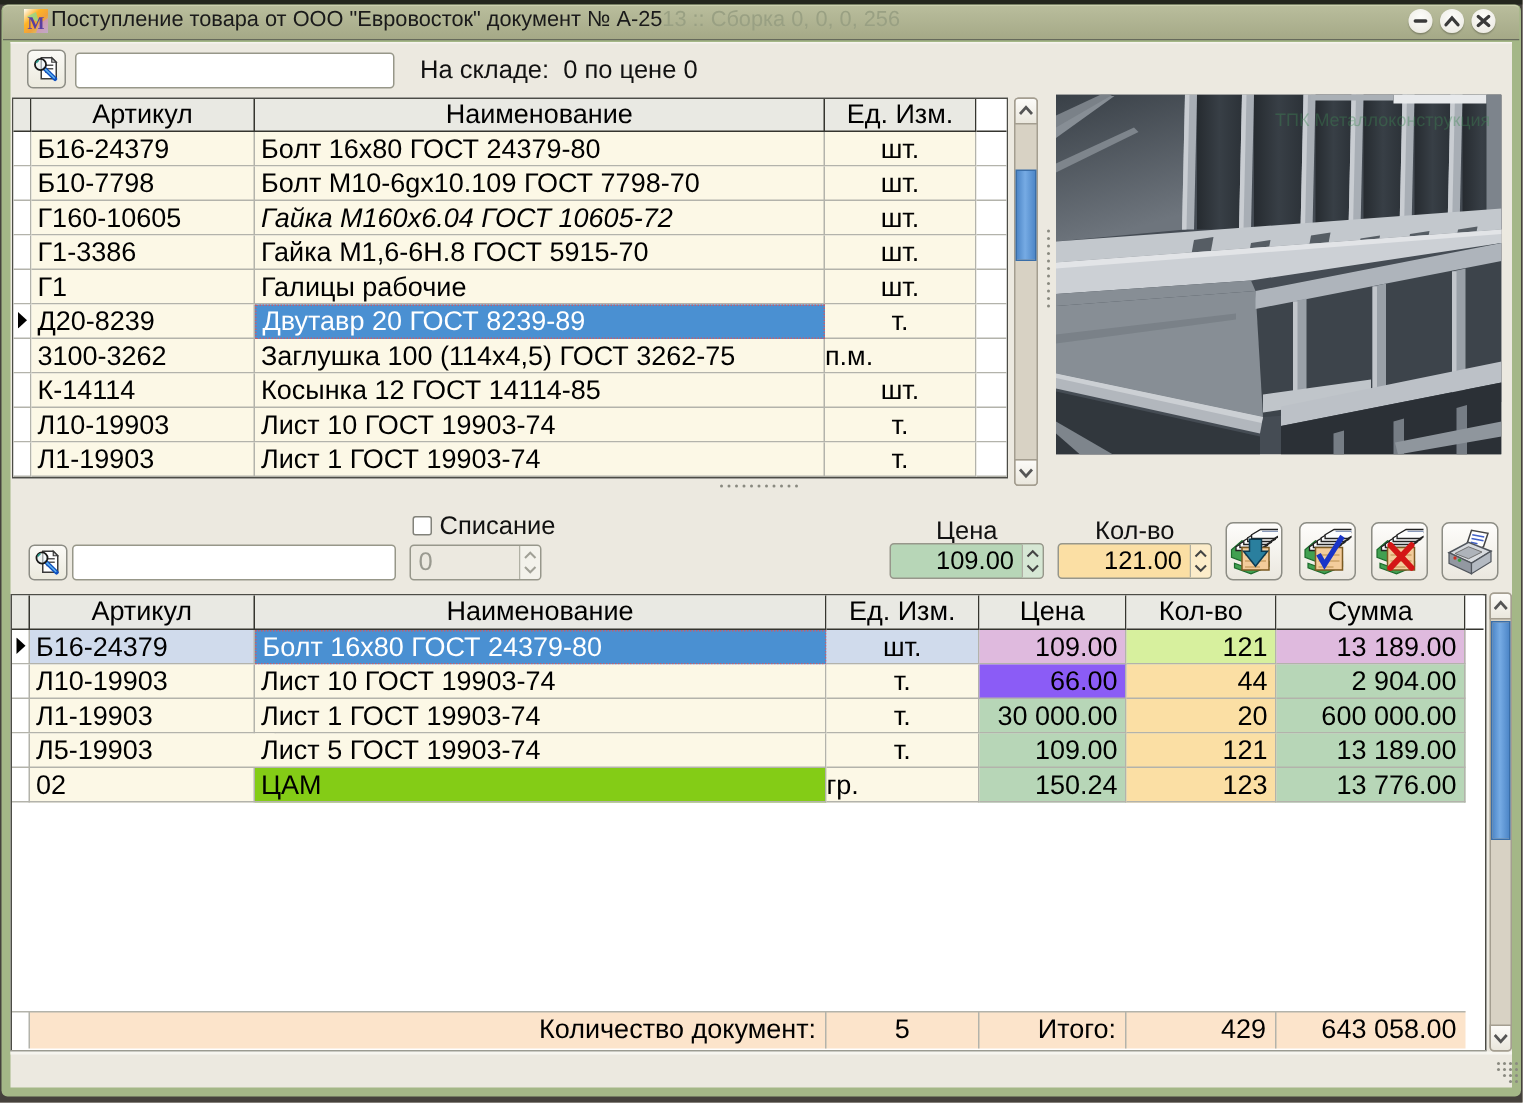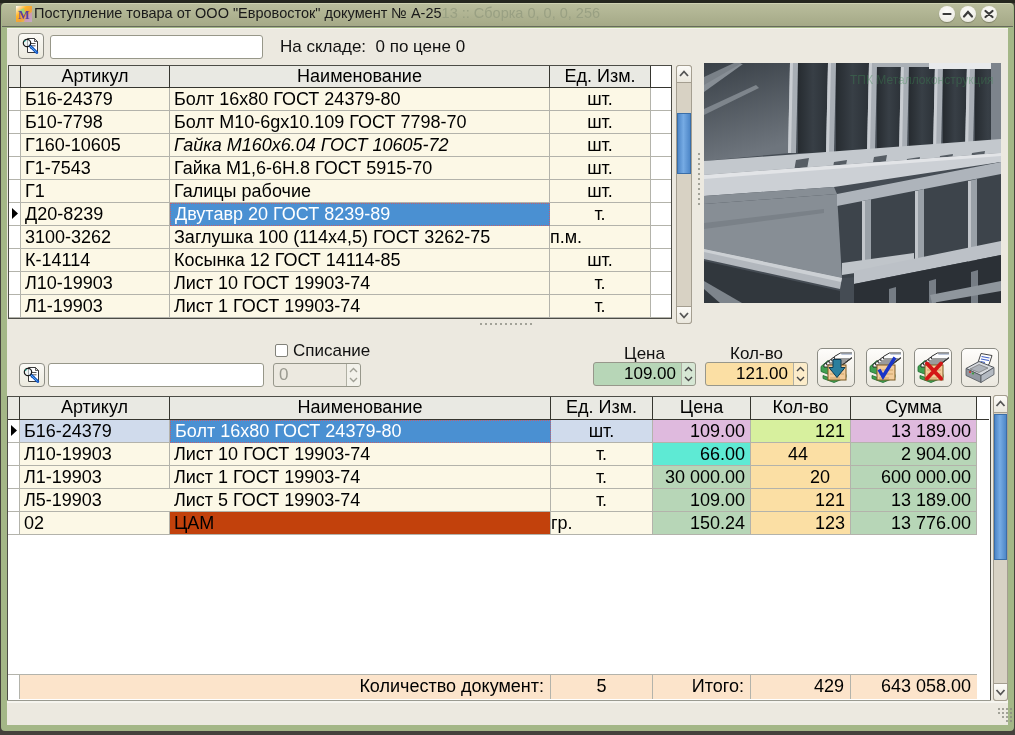--- a/index.html
+++ b/index.html
@@ -63,21 +63,21 @@
 <div class="cell" style="left:21px;top:111px;width:149px;height:23px;background:#fcf8e6;border-right:1px solid #b3b3ab;border-bottom:1px solid #b3b3ab;line-height:22px;padding-left:4px;">Б10-7798</div>
 <div class="cell" style="left:170px;top:111px;width:380px;height:23px;background:#fcf8e6;border-right:1px solid #b3b3ab;border-bottom:1px solid #b3b3ab;line-height:22px;padding-left:4px;">Болт М10-6gх10.109 ГОСТ 7798-70</div>
 <div class="cell" style="left:550px;top:111px;width:101px;height:23px;background:#fcf8e6;border-right:1px solid #b3b3ab;border-bottom:1px solid #b3b3ab;line-height:22px;text-align:center;">шт.</div>
 <div class="cell" style="left:651px;top:111px;width:20px;height:23px;background:#fff;border-bottom:1px solid #b3b3ab;"></div>
 <div class="cell" style="left:9px;top:134px;width:12px;height:23px;background:#fff;border-right:1px solid #b3b3ab;border-bottom:1px solid #b3b3ab;"></div>
 <div class="cell" style="left:21px;top:134px;width:149px;height:23px;background:#fcf8e6;border-right:1px solid #b3b3ab;border-bottom:1px solid #b3b3ab;line-height:22px;padding-left:4px;">Г160-10605</div>
 <div class="cell" style="left:170px;top:134px;width:380px;height:23px;background:#fcf8e6;border-right:1px solid #b3b3ab;border-bottom:1px solid #b3b3ab;line-height:22px;padding-left:4px;font-style:italic;">Гайка М160х6.04 ГОСТ 10605-72</div>
 <div class="cell" style="left:550px;top:134px;width:101px;height:23px;background:#fcf8e6;border-right:1px solid #b3b3ab;border-bottom:1px solid #b3b3ab;line-height:22px;text-align:center;">шт.</div>
 <div class="cell" style="left:651px;top:134px;width:20px;height:23px;background:#fff;border-bottom:1px solid #b3b3ab;"></div>
 <div class="cell" style="left:9px;top:157px;width:12px;height:23px;background:#fff;border-right:1px solid #b3b3ab;border-bottom:1px solid #b3b3ab;"></div>
-<div class="cell" style="left:21px;top:157px;width:149px;height:23px;background:#fcf8e6;border-right:1px solid #b3b3ab;border-bottom:1px solid #b3b3ab;line-height:22px;padding-left:4px;">Г1-7543</div>
+<div class="cell" style="left:21px;top:157px;width:149px;height:23px;background:#fcf8e6;border-right:1px solid #b3b3ab;border-bottom:1px solid #b3b3ab;line-height:22px;padding-left:4px;">Г1-3386</div>
 <div class="cell" style="left:170px;top:157px;width:380px;height:23px;background:#fcf8e6;border-right:1px solid #b3b3ab;border-bottom:1px solid #b3b3ab;line-height:22px;padding-left:4px;">Гайка М1,6-6Н.8 ГОСТ 5915-70</div>
 <div class="cell" style="left:550px;top:157px;width:101px;height:23px;background:#fcf8e6;border-right:1px solid #b3b3ab;border-bottom:1px solid #b3b3ab;line-height:22px;text-align:center;">шт.</div>
 <div class="cell" style="left:651px;top:157px;width:20px;height:23px;background:#fff;border-bottom:1px solid #b3b3ab;"></div>
 <div class="cell" style="left:9px;top:180px;width:12px;height:23px;background:#fff;border-right:1px solid #b3b3ab;border-bottom:1px solid #b3b3ab;"></div>
 <div class="cell" style="left:21px;top:180px;width:149px;height:23px;background:#fcf8e6;border-right:1px solid #b3b3ab;border-bottom:1px solid #b3b3ab;line-height:22px;padding-left:4px;">Г1</div>
 <div class="cell" style="left:170px;top:180px;width:380px;height:23px;background:#fcf8e6;border-right:1px solid #b3b3ab;border-bottom:1px solid #b3b3ab;line-height:22px;padding-left:4px;">Галицы рабочие</div>
 <div class="cell" style="left:550px;top:180px;width:101px;height:23px;background:#fcf8e6;border-right:1px solid #b3b3ab;border-bottom:1px solid #b3b3ab;line-height:22px;text-align:center;">шт.</div>
 <div class="cell" style="left:651px;top:180px;width:20px;height:23px;background:#fff;border-bottom:1px solid #b3b3ab;"></div>
 <div class="cell" style="left:9px;top:203px;width:12px;height:23px;background:#fff;border-right:1px solid #b3b3ab;border-bottom:1px solid #b3b3ab;">
     <svg width="8" height="11" style="margin:5px 0 0 2px;display:block;">
@@ -341,40 +341,40 @@
 <div class="cell" style="left:20px;top:420px;width:150px;height:23px;background:#d0dbec;border-right:1px solid #b3b3ab;border-bottom:1px solid #b3b3ab;line-height:22px;padding-left:4px;">Б16-24379</div>
 <div class="cell" style="left:170px;top:420px;width:381px;height:23px;background:#4a90d2;border:1px dotted #c06070;line-height:21px;padding-left:4px;color:#fff;">Болт 16х80 ГОСТ 24379-80</div>
 <div class="cell" style="left:551px;top:420px;width:102px;height:23px;background:#d0dbec;border-right:1px solid #b3b3ab;border-bottom:1px solid #b3b3ab;line-height:22px;text-align:center;">шт.</div>
 <div class="cell" style="left:653px;top:420px;width:98px;height:23px;background:#dfbade;border-right:1px solid #b3b3ab;border-bottom:1px solid #b3b3ab;line-height:22px;text-align:right;padding-right:5px;">109.00</div>
 <div class="cell" style="left:751px;top:420px;width:100px;height:23px;background:#d7f09e;border-right:1px solid #b3b3ab;border-bottom:1px solid #b3b3ab;line-height:22px;text-align:right;padding-right:5px;">121</div>
 <div class="cell" style="left:851px;top:420px;width:126px;height:23px;background:#dfbade;border-right:1px solid #b3b3ab;border-bottom:1px solid #b3b3ab;line-height:22px;text-align:right;padding-right:5px;">13 189.00</div>
 <div class="cell" style="left:8px;top:443px;width:12px;height:23px;background:#fff;border-right:1px solid #b3b3ab;border-bottom:1px solid #b3b3ab;"></div>
 <div class="cell" style="left:20px;top:443px;width:150px;height:23px;background:#fcf8e6;border-right:1px solid #b3b3ab;border-bottom:1px solid #b3b3ab;line-height:22px;padding-left:4px;">Л10-19903</div>
 <div class="cell" style="left:170px;top:443px;width:381px;height:23px;background:#fcf8e6;border-right:1px solid #b3b3ab;border-bottom:1px solid #b3b3ab;line-height:22px;padding-left:4px;">Лист 10 ГОСТ 19903-74</div>
 <div class="cell" style="left:551px;top:443px;width:102px;height:23px;background:#fcf8e6;border-right:1px solid #b3b3ab;border-bottom:1px solid #b3b3ab;line-height:22px;text-align:center;">т.</div>
-<div class="cell" style="left:653px;top:443px;width:98px;height:23px;background:#5eead4;border-right:1px solid #b3b3ab;border-bottom:1px solid #b3b3ab;line-height:22px;text-align:right;padding-right:5px;">66.00</div>
-<div class="cell" style="left:751px;top:443px;width:100px;height:23px;background:#fbdfa4;border-right:1px solid #b3b3ab;border-bottom:1px solid #b3b3ab;line-height:22px;text-align:center;padding-right:5px;">44</div>
+<div class="cell" style="left:653px;top:443px;width:98px;height:23px;background:#8b5cf6;border-right:1px solid #b3b3ab;border-bottom:1px solid #b3b3ab;line-height:22px;text-align:right;padding-right:5px;">66.00</div>
+<div class="cell" style="left:751px;top:443px;width:100px;height:23px;background:#fbdfa4;border-right:1px solid #b3b3ab;border-bottom:1px solid #b3b3ab;line-height:22px;text-align:right;padding-right:5px;">44</div>
 <div class="cell" style="left:851px;top:443px;width:126px;height:23px;background:#b7d6b7;border-right:1px solid #b3b3ab;border-bottom:1px solid #b3b3ab;line-height:22px;text-align:right;padding-right:5px;">2 904.00</div>
 <div class="cell" style="left:8px;top:466px;width:12px;height:23px;background:#fff;border-right:1px solid #b3b3ab;border-bottom:1px solid #b3b3ab;"></div>
 <div class="cell" style="left:20px;top:466px;width:150px;height:23px;background:#fcf8e6;border-right:1px solid #b3b3ab;border-bottom:1px solid #b3b3ab;line-height:22px;padding-left:4px;">Л1-19903</div>
 <div class="cell" style="left:170px;top:466px;width:381px;height:23px;background:#fcf8e6;border-right:1px solid #b3b3ab;border-bottom:1px solid #b3b3ab;line-height:22px;padding-left:4px;">Лист 1 ГОСТ 19903-74</div>
 <div class="cell" style="left:551px;top:466px;width:102px;height:23px;background:#fcf8e6;border-right:1px solid #b3b3ab;border-bottom:1px solid #b3b3ab;line-height:22px;text-align:center;">т.</div>
 <div class="cell" style="left:653px;top:466px;width:98px;height:23px;background:#b7d6b7;border-right:1px solid #b3b3ab;border-bottom:1px solid #b3b3ab;line-height:22px;text-align:right;padding-right:5px;">30 000.00</div>
-<div class="cell" style="left:751px;top:466px;width:100px;height:23px;background:#fbdfa4;border-right:1px solid #b3b3ab;border-bottom:1px solid #b3b3ab;line-height:22px;text-align:right;padding-right:20px;">20</div>
+<div class="cell" style="left:751px;top:466px;width:100px;height:23px;background:#fbdfa4;border-right:1px solid #b3b3ab;border-bottom:1px solid #b3b3ab;line-height:22px;text-align:right;padding-right:5px;">20</div>
 <div class="cell" style="left:851px;top:466px;width:126px;height:23px;background:#b7d6b7;border-right:1px solid #b3b3ab;border-bottom:1px solid #b3b3ab;line-height:22px;text-align:right;padding-right:5px;">600 000.00</div>
 <div class="cell" style="left:8px;top:489px;width:12px;height:23px;background:#fff;border-right:1px solid #b3b3ab;border-bottom:1px solid #b3b3ab;"></div>
 <div class="cell" style="left:20px;top:489px;width:164px;height:23px;background:#fcf8e6;border-right:1px solid #b3b3ab;border-bottom:1px solid #b3b3ab;line-height:22px;padding-left:4px;">Л5-19903</div>
 <div class="cell" style="left:170px;top:489px;width:381px;height:23px;background:#fcf8e6;border-right:1px solid #b3b3ab;border-bottom:1px solid #b3b3ab;line-height:22px;padding-left:4px;">Лист 5 ГОСТ 19903-74</div>
 <div class="cell" style="left:551px;top:489px;width:102px;height:23px;background:#fcf8e6;border-right:1px solid #b3b3ab;border-bottom:1px solid #b3b3ab;line-height:22px;text-align:center;">т.</div>
 <div class="cell" style="left:653px;top:489px;width:98px;height:23px;background:#b7d6b7;border-right:1px solid #b3b3ab;border-bottom:1px solid #b3b3ab;line-height:22px;text-align:right;padding-right:5px;">109.00</div>
 <div class="cell" style="left:751px;top:489px;width:100px;height:23px;background:#fbdfa4;border-right:1px solid #b3b3ab;border-bottom:1px solid #b3b3ab;line-height:22px;text-align:right;padding-right:5px;">121</div>
 <div class="cell" style="left:851px;top:489px;width:126px;height:23px;background:#b7d6b7;border-right:1px solid #b3b3ab;border-bottom:1px solid #b3b3ab;line-height:22px;text-align:right;padding-right:5px;">13 189.00</div>
 <div class="cell" style="left:8px;top:512px;width:12px;height:23px;background:#fff;border-right:1px solid #b3b3ab;border-bottom:1px solid #b3b3ab;"></div>
 <div class="cell" style="left:20px;top:512px;width:150px;height:23px;background:#fcf8e6;border-right:1px solid #b3b3ab;border-bottom:1px solid #b3b3ab;line-height:22px;padding-left:4px;">02</div>
-<div class="cell" style="left:170px;top:512px;width:381px;height:23px;background:#c2410c;border-right:1px solid #b3b3ab;border-bottom:1px solid #b3b3ab;line-height:22px;padding-left:4px;">ЦАМ</div>
+<div class="cell" style="left:170px;top:512px;width:381px;height:23px;background:#84cc16;border-right:1px solid #b3b3ab;border-bottom:1px solid #b3b3ab;line-height:22px;padding-left:4px;">ЦАМ</div>
 <div class="cell" style="left:551px;top:512px;width:102px;height:23px;background:#fcf8e6;border-right:1px solid #b3b3ab;border-bottom:1px solid #b3b3ab;line-height:22px;">гр.</div>
 <div class="cell" style="left:653px;top:512px;width:98px;height:23px;background:#b7d6b7;border-right:1px solid #b3b3ab;border-bottom:1px solid #b3b3ab;line-height:22px;text-align:right;padding-right:5px;">150.24</div>
 <div class="cell" style="left:751px;top:512px;width:100px;height:23px;background:#fbdfa4;border-right:1px solid #b3b3ab;border-bottom:1px solid #b3b3ab;line-height:22px;text-align:right;padding-right:5px;">123</div>
 <div class="cell" style="left:851px;top:512px;width:126px;height:23px;background:#b7d6b7;border-right:1px solid #b3b3ab;border-bottom:1px solid #b3b3ab;line-height:22px;text-align:right;padding-right:5px;">13 776.00</div>
 <div class="cell" style="left:8px;top:674px;width:12px;height:25px;background:#fff;border-top:1px solid #b3b3ab;border-right:1px solid #b3b3ab;"></div>
 <div class="cell" style="left:20px;top:674px;width:957px;height:25px;background:#fce4cb;border-top:1px solid #b3b3ab;"></div>
 <div class="cell" style="left:170px;top:674px;width:381px;height:25px;line-height:25px;text-align:right;padding-right:6px;border-right:1px solid #b3b3ab;">Количество документ:</div>
 <div class="cell" style="left:551px;top:674px;width:102px;height:25px;line-height:25px;text-align:center;border-right:1px solid #b3b3ab;">5</div>
 <div class="cell" style="left:653px;top:674px;width:98px;height:25px;line-height:25px;text-align:right;padding-right:6px;border-right:1px solid #b3b3ab;">Итого:</div>
 <div class="cell" style="left:751px;top:674px;width:100px;height:25px;line-height:25px;text-align:right;padding-right:6px;border-right:1px solid #b3b3ab;">429</div>

